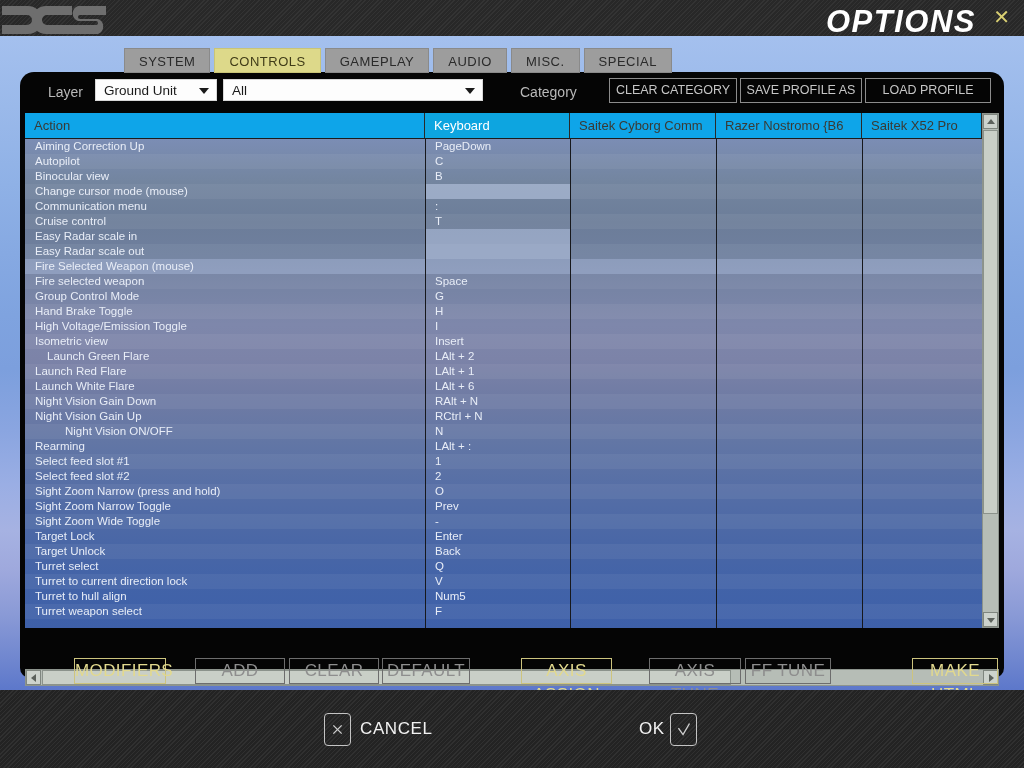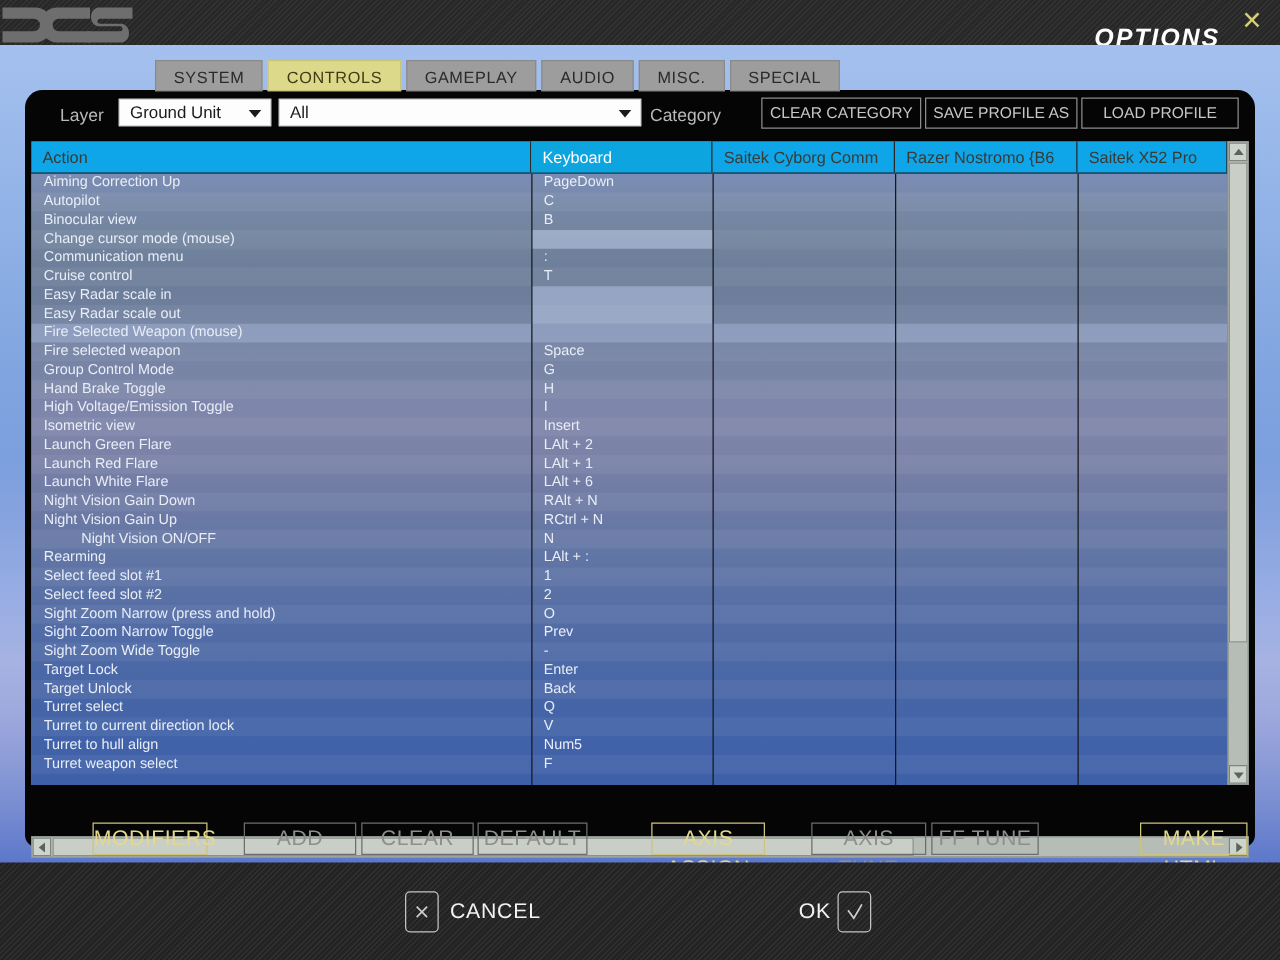--- a/index.html
+++ b/index.html
@@ -54,23 +54,23 @@
     overflow: hidden;
   }
   #logo {
     position: absolute;
     left: 0; top: -6px;
     width: 108px; height: 42px;
     display: block;
   }
   #options-title {
     position: absolute;
-    right: 48px; top: 20px;
+    right: 48px; top: 4px;
     color: #ffffff;
-    font-size: 20px;
+    font-size: 31px;
     font-weight: bold;
     font-style: italic;
     letter-spacing: 1.5px;
     font-family: "Liberation Sans", sans-serif;
   }
   #close-x {
     position: absolute;
     right: 14px; top: 6px;
     color: #d9cf72;
     font-size: 20px;
@@ -145,21 +145,21 @@
   .sel .arrow {
     position: absolute;
     right: 7px; top: 50%;
     margin-top: -2px;
     width: 0; height: 0;
     border-left: 5px solid transparent;
     border-right: 5px solid transparent;
     border-top: 6px solid #1a1a1a;
   }
   #layer-select { left: 75px; top: 7px; width: 122px; height: 22px; }
-  #category-select { left: 203px; top: 7px; width: 290px; height: 22px; }
+  #category-select { left: 203px; top: 7px; width: 260px; height: 22px; }
   #category-label {
     position: absolute; left: 500px; top: 12px;
     color: #b9b9b9; font-size: 14px;
   }
   .tb-btn {
     position: absolute;
     top: 6px; height: 25px;
     line-height: 23px;
     box-sizing: border-box;
     border: 1px solid #8c8c8c;
@@ -543,21 +543,21 @@
           </div>
           <div class="row" style="top: 180px;">
             <div class="cell" style="left: 0px; width: 400px;">High Voltage/Emission Toggle</div>
             <div class="cell" style="left: 400px; width: 145px;">I</div>
           </div>
           <div class="row alt" style="top: 195px;">
             <div class="cell" style="left: 0px; width: 400px;">Isometric view</div>
             <div class="cell" style="left: 400px; width: 145px;">Insert</div>
           </div>
           <div class="row" style="top: 210px;">
-            <div class="cell" style="left: 0px; width: 400px;">Launch Green Flare</div>
+            <div class="cell" style="left: 12px; width: 400px;">Launch Green Flare</div>
             <div class="cell" style="left: 400px; width: 145px;">LAlt + 2</div>
           </div>
           <div class="row alt" style="top: 225px;">
             <div class="cell" style="left: 0px; width: 400px;">Launch Red Flare</div>
             <div class="cell" style="left: 400px; width: 145px;">LAlt + 1</div>
           </div>
           <div class="row" style="top: 240px;">
             <div class="cell" style="left: 0px; width: 400px;">Launch White Flare</div>
             <div class="cell" style="left: 400px; width: 145px;">LAlt + 6</div>
           </div>

